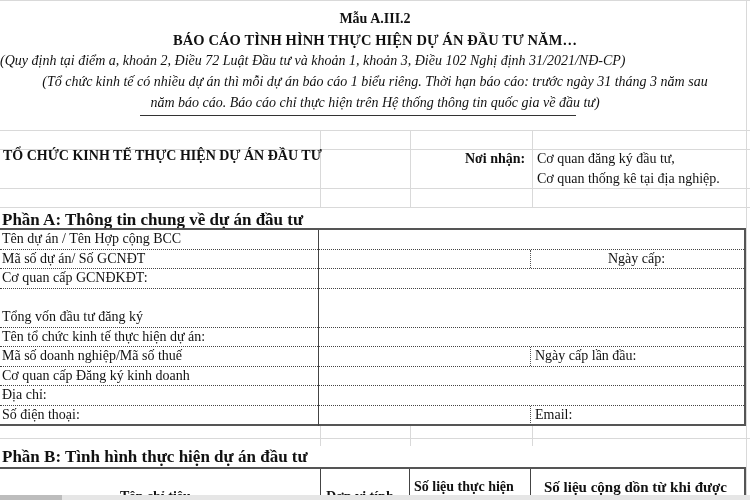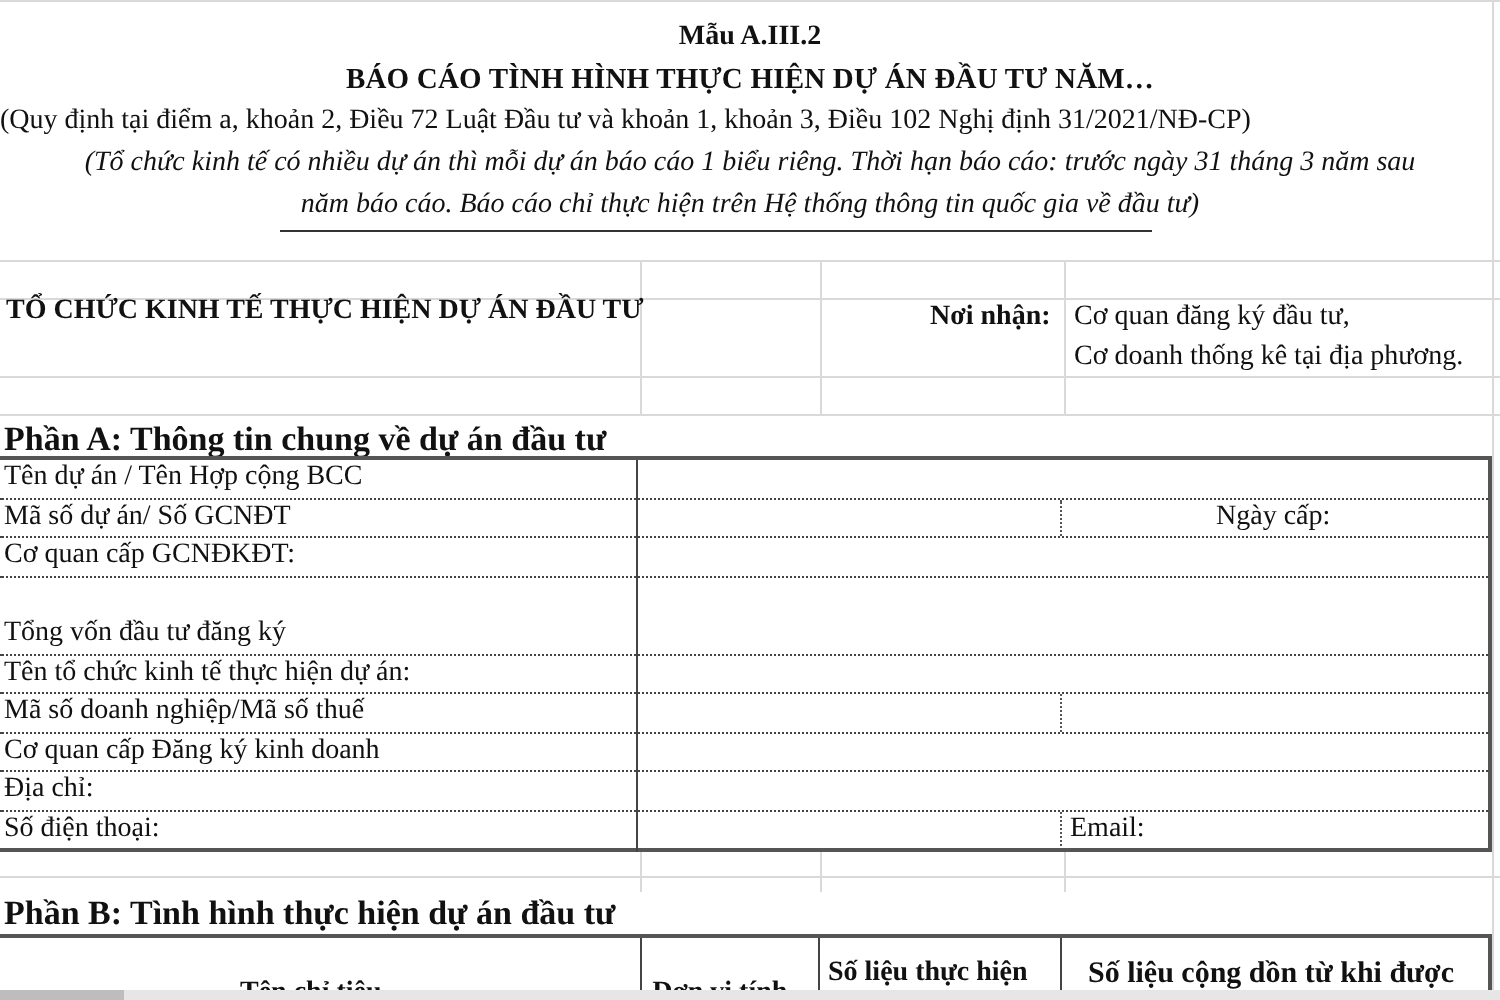--- a/index.html
+++ b/index.html
@@ -7,21 +7,21 @@
   body { position: relative; font-family: "Liberation Serif", "DejaVu Serif", serif; color: #111; }
 
   
   .grid-h { position: absolute; left: 0; width: 750px; height: 1px; background: #d9d9d9; }
   .grid-v { position: absolute; top: 0; width: 1px; background: #d9d9d9; }
 
   .abs { position: absolute; white-space: nowrap; }
 
   .hdr-code { left: 0; width: 750px; top: 11px; text-align: center; font-weight: bold; font-size: 14px; }
   .hdr-title { left: 0; width: 750px; top: 32px; text-align: center; font-weight: bold; font-size: 14.5px; letter-spacing: 0.1px; }
-  .hdr-legal { left: 0; width: 613px; top: 53px; text-align: center; font-size: 14px; }
+  .hdr-legal { left: 0; width: 613px; top: 53px; text-align: center; font-style: italic; font-size: 14px; }
   .hdr-note1 { left: 0; width: 750px; top: 74px; text-align: center; font-style: italic; font-size: 14px; }
   .hdr-note2 { left: 0; width: 750px; top: 95px; text-align: center; font-style: italic; font-size: 14px; }
   .hdr-underline { left: 140px; width: 436px; top: 115px; height: 1px; background: #333; }
 
   .org-title { left: 3px; top: 148px; font-weight: bold; font-size: 14px; }
   .recv-label { left: 465px; top: 151px; font-weight: bold; font-size: 14px; }
   .recv-1 { left: 537px; top: 151px; font-size: 14px; }
   .recv-2 { left: 537px; top: 171px; font-size: 14px; }
 
   .section-title { left: 2px; font-weight: bold; font-size: 17px; }
@@ -63,21 +63,21 @@
 <div class="abs hdr-code">Mẫu A.III.2</div>
 <div class="abs hdr-title">BÁO CÁO TÌNH HÌNH THỰC HIỆN DỰ ÁN ĐẦU TƯ NĂM…</div>
 <div class="abs hdr-legal">(Quy định tại điểm a, khoản 2, Điều 72 Luật Đầu tư và khoản 1, khoản 3, Điều 102 Nghị định 31/2021/NĐ-CP)</div>
 <div class="abs hdr-note1">(Tổ chức kinh tế có nhiều dự án thì mỗi dự án báo cáo 1 biểu riêng. Thời hạn báo cáo: trước ngày 31 tháng 3 năm sau</div>
 <div class="abs hdr-note2">năm báo cáo. Báo cáo chỉ thực hiện trên Hệ thống thông tin quốc gia về đầu tư)</div>
 <div class="abs hdr-underline"></div>
 
 <div class="abs org-title">TỔ CHỨC KINH TẾ THỰC HIỆN DỰ ÁN ĐẦU TƯ</div>
 <div class="abs recv-label">Nơi nhận:</div>
 <div class="abs recv-1">Cơ quan đăng ký đầu tư,</div>
-<div class="abs recv-2">Cơ doanh thống kê tại địa phương.</div>
+<div class="abs recv-2">Cơ quan thống kê tại địa nghiệp.</div>
 
 <div class="abs section-title" style="top:210px">Phần A: Thông tin chung về dự án đầu tư</div>
 
 <div class="boxA">
   <div class="boxA-divider"></div>
 
   <div class="rowA" style="top:0px">
     <span class="lbl">Tên dự án / Tên Hợp cộng BCC</span>
   </div>
   <div class="rowA" style="top:19.5px">
@@ -90,20 +90,21 @@
   </div>
   <div class="rowA" style="top:78px">
     <span class="lbl">Tổng vốn đầu tư đăng ký</span>
   </div>
   <div class="rowA" style="top:97.5px">
     <span class="lbl">Tên tổ chức kinh tế thực hiện dự án:</span>
   </div>
   <div class="rowA" style="top:117px">
     <span class="lbl">Mã số doanh nghiệp/Mã số thuế</span>
     <span class="sub-div" style="left:530px"></span>
+    <span class="sub-lbl" style="left:535px">Ngày cấp lần đầu:</span>
   </div>
   <div class="rowA" style="top:136.5px">
     <span class="lbl">Cơ quan cấp Đăng ký kinh doanh</span>
   </div>
   <div class="rowA" style="top:156px">
     <span class="lbl">Địa chỉ:</span>
   </div>
   <div class="rowA last" style="top:175.5px">
     <span class="lbl">Số điện thoại:</span>
     <span class="sub-div" style="left:530px"></span>

